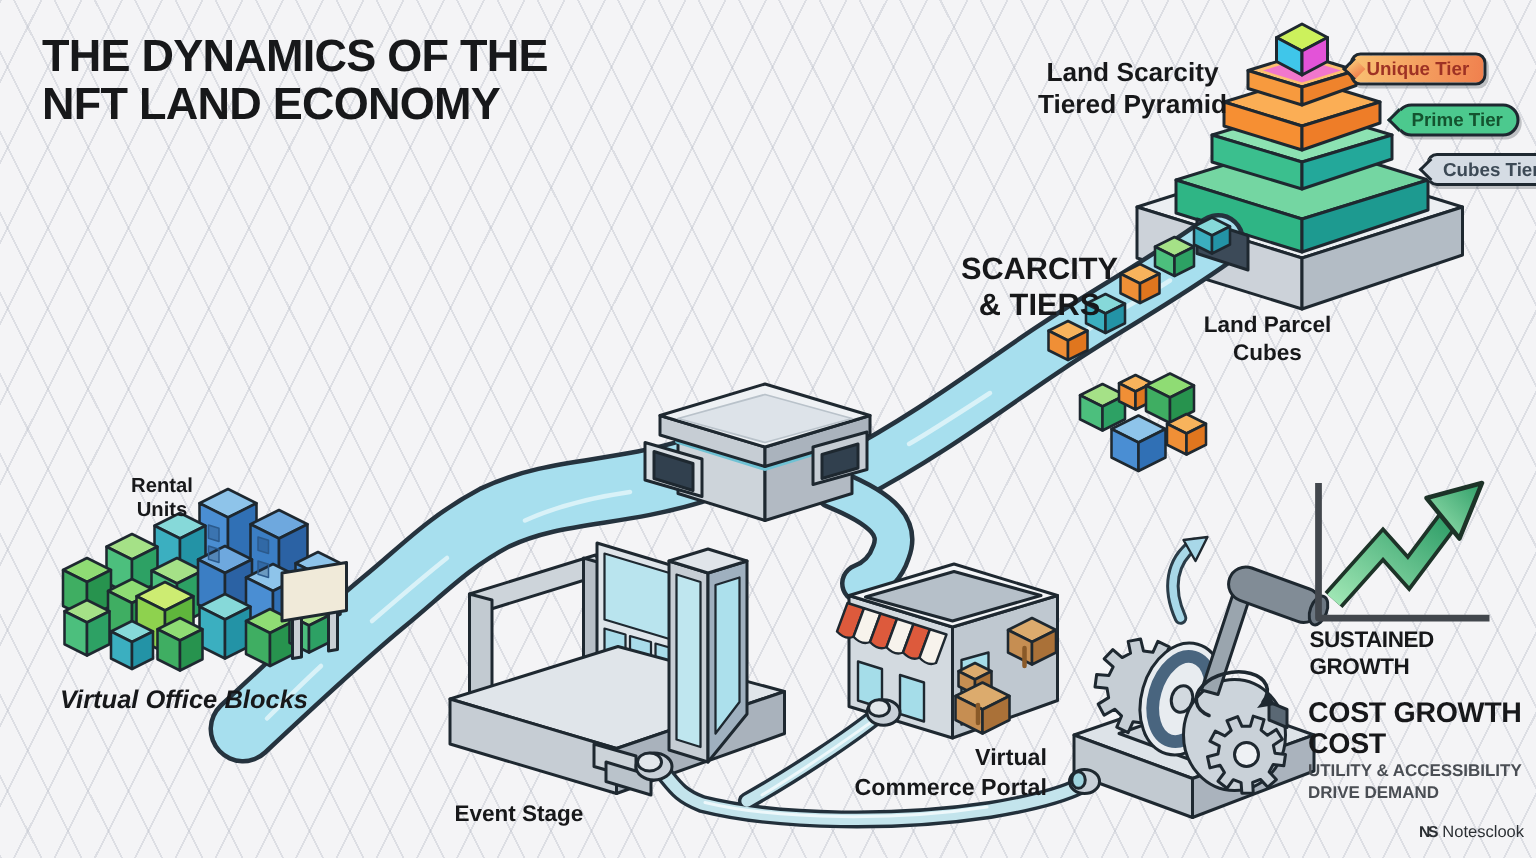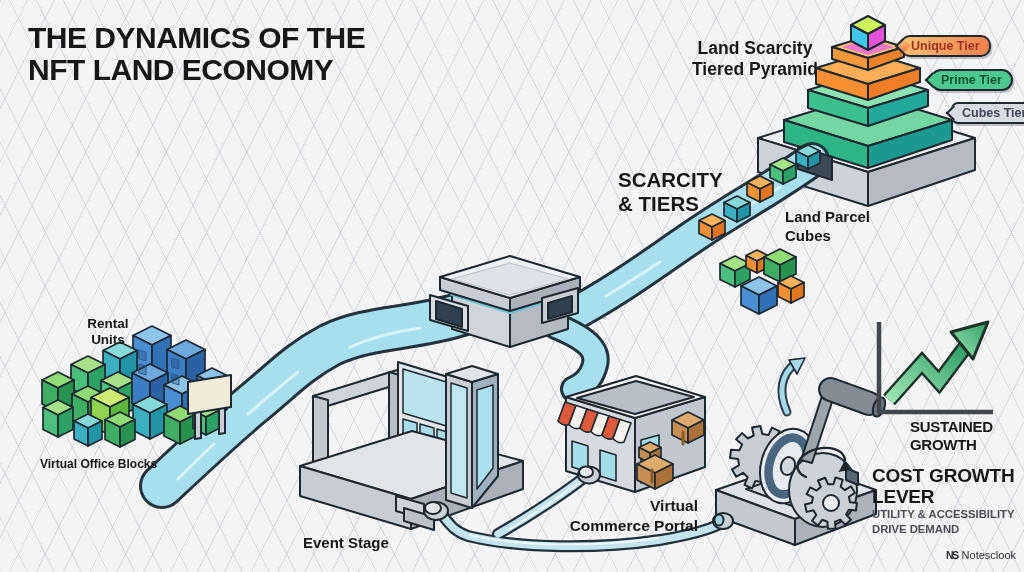--- a/index.html
+++ b/index.html
@@ -22,40 +22,40 @@
   .river-f.wide{stroke-width:40 !important;}
   .river-f.narrow{stroke-width:22 !important;}
   .hl{stroke:#d9f2f8 !important;stroke-width:3 !important;fill:none !important;}
   .pipe-o{stroke:#22303b !important;stroke-width:12 !important;fill:none !important;}
   .pipe-f{stroke:#c3e4ec !important;stroke-width:7.5 !important;fill:none !important;}
   .pipe-h{stroke:#edf8fb !important;stroke-width:2 !important;fill:none !important;}
 
   .lbl{position:absolute;font-weight:700;line-height:1.2;}
   .title{left:28px;top:22px;font-size:30px;line-height:1.07;letter-spacing:-.5px;width:430px;}
   .pyr-head{left:670px;top:38px;width:170px;text-align:center;font-size:17.5px;line-height:1.2;}
-  .scarcity{left:618px;top:168px;width:150px;font-size:20.5px;line-height:1.15;}
-  .parcel{left:785px;top:208px;width:120px;text-align:left;font-size:15px;line-height:1.25;}
+  .scarcity{left:618px;top:168px;width:150px;text-align:center;font-size:20.5px;line-height:1.15;}
+  .parcel{left:785px;top:208px;width:120px;text-align:center;font-size:15px;line-height:1.25;}
   .rental{left:70px;top:316px;width:76px;text-align:center;font-size:13.5px;line-height:1.2;}
-  .office{left:40px;top:457px;font-size:12px;}
+  .office{left:40px;top:457px;font-size:17px;font-style:italic;}
   .event{left:303px;top:534px;font-size:15px;}
   .portal-lbl{left:538px;top:496px;width:160px;text-align:right;font-size:15.5px;line-height:1.3;}
-  .sustained{left:873px;top:418px;font-size:15px;letter-spacing:-.3px;margin-left:37px;}
+  .sustained{left:873px;top:418px;font-size:15px;letter-spacing:-.3px;}
   .cost-head{left:872px;top:466px;font-size:19px;line-height:1.1;letter-spacing:-.2px;}
   .cost-sub{left:872px;top:507px;font-size:11.3px;line-height:1.32;color:#4a4e54;}
 
   .badge{
     position:absolute;display:inline-block;padding:2px 9px;border:2px solid #1e2830;border-radius:7px;
     font-size:12.5px;font-weight:700;white-space:nowrap;box-shadow:1.5px 2px 0 rgba(30,40,48,.25);
   }
   .badge::before{
     content:"";position:absolute;left:-5.5px;top:50%;width:9px;height:9px;
     transform:translateY(-50%) rotate(45deg);
     border-left:2px solid #1e2830;border-bottom:2px solid #1e2830;background:inherit;
   }
-  .badge-unique{left:900px;top:35px;background:linear-gradient(100deg,#f9c173,#f0804e);color:#9e3224;border-radius:10px;}
+  .badge-unique{left:900px;top:35px;background:linear-gradient(100deg,#f9c173,#f0804e);color:#9e3224;}
   .badge-prime{left:930px;top:69px;background:#4cc98e;color:#14532f;border-radius:11px;}
   .badge-base{left:951px;top:102px;background:#d5dce4;color:#3c4955;}
 
   .brand{position:absolute;right:8px;top:549px;display:flex;align-items:flex-start;gap:4px;
     font-size:11px;color:#2b2f33;font-weight:400;}
   .brand .mark{font-weight:700;font-size:10.5px;letter-spacing:-1.5px;}
 </style>
 </head>
 <body>
 
@@ -387,21 +387,21 @@
     <span>Virtual</span><br>
     <span>Commerce Portal</span>
   </div>
 
   <div class="lbl sustained">
     <span>SUSTAINED GROWTH</span>
   </div>
 
   <div class="lbl cost-head">
     <span>COST GROWTH</span><br>
-    <span>LEVER</span>
+    <span>COST</span>
   </div>
   <div class="lbl cost-sub">
     <span>UTILITY &amp; ACCESSIBILITY</span><br>
     <span>DRIVE DEMAND</span>
   </div>
 
   <div class="brand">
     <span class="mark">NS</span>
     <span>Notesclook</span>
   </div>

